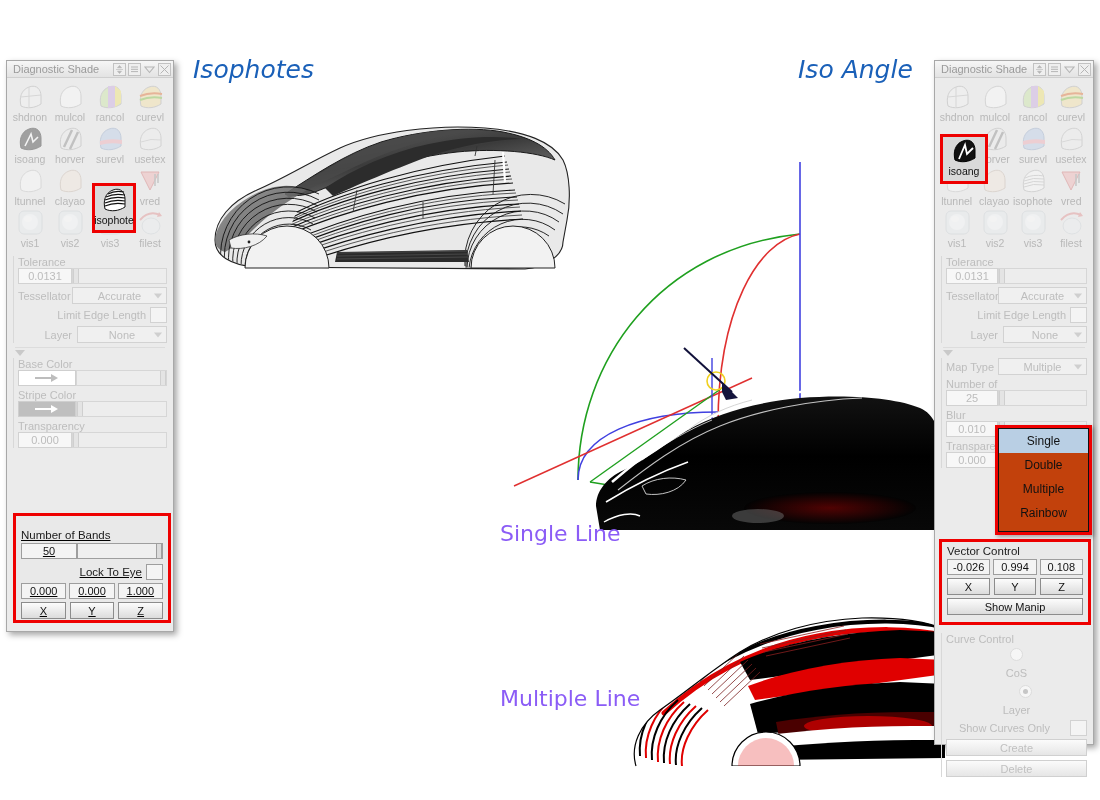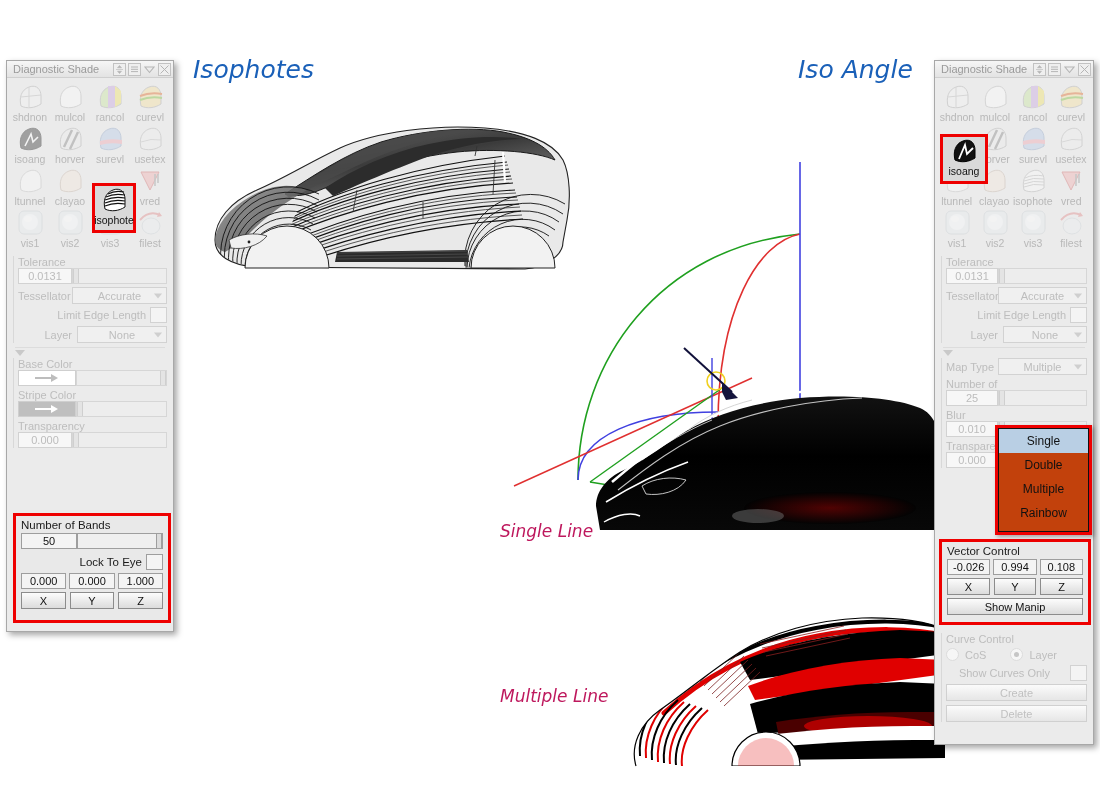--- a/index.html
+++ b/index.html
@@ -97,21 +97,21 @@
   .popup .inner{border:1px solid #111;height:100%;box-sizing:border-box;background:#c2410c;}
   .popitem{height:24px;display:flex;align-items:center;justify-content:center;
     font-size:12px;color:#111;box-sizing:border-box;}
   .popitem.on{background:#b9cfe4;}
   
   .cap-blue{
     position:absolute;color:#1a60b8;font-size:25px;font-style:italic;
     font-family:"DejaVu Sans", sans-serif;font-weight:400;white-space:nowrap;
   }
   .cap-gray{
-    position:absolute;color:#be185d;font-size:17px;font-style:italic;
+    position:absolute;color:#8b5cf6;font-size:22px;
     font-family:"DejaVu Sans", sans-serif;white-space:nowrap;
   }
   .viewport{position:absolute;}
 </style>
 </head>
 <body>
 
 <div class="viewport" style="left:185px;top:90px;width:400px;height:220px;">
   <svg width="400" height="220" viewBox="0 0 400 220">
     <defs>
@@ -592,21 +592,21 @@
       <div class="fieldrow">
         <div class="tfield" style="width:54px;">0.000</div>
         <div class="slider">
           <div class="knob" style="left:0px;"></div>
         </div>
       </div>
     </div>
   </div>
 
   <div class="redgroup" style="left:6px;top:452px;width:158px;height:110px;">
-    <div style="padding:3px 5px 0 5px;">
+    <div style="padding:13px 5px 0 5px;text-decoration:underline;">
       <div class="lbl dark" style="font-size:11.5px;">Number of Bands</div>
       <div class="fieldrow" style="margin-top:2px;">
         <div class="tfield dark" style="width:56px;">50</div>
         <div class="slider dark">
           <div class="knob" style="right:0px;"></div>
         </div>
       </div>
       <div class="fieldrow" style="justify-content:flex-end;margin-top:5px;">
         <div class="lbl dark" style="margin-right:4px;font-size:11.5px;">Lock To Eye</div>
         <div class="chk dark"></div>
@@ -897,21 +897,21 @@
         <div class="slider">
               <div class="knob" style="left:0px;"></div>
             </div>
       </div>
     </div>
   </div>
 
   <div class="section" style="position:absolute;left:0;top:570px;width:100%;box-sizing:border-box;">
     <div style="border-left:1px solid #d8d8d8;padding-left:4px;">
       <div class="lbl">Curve Control</div>
-      <div class="fieldrow" style="gap:6px;margin-top:3px;">
+      <div class="fieldrow" style="gap:6px;margin-top:3px;flex-direction:column;">
         <span class="radio"></span>
         <span class="lbl">CoS</span>
         <span class="radio" style="margin-left:18px;">
               <span class="dot"></span>
             </span>
         <span class="lbl">Layer</span>
       </div>
       <div class="fieldrow" style="justify-content:flex-end;margin-top:4px;">
         <span class="lbl" style="margin-right:20px;">Show Curves Only</span>
         <span class="chk"></span>

